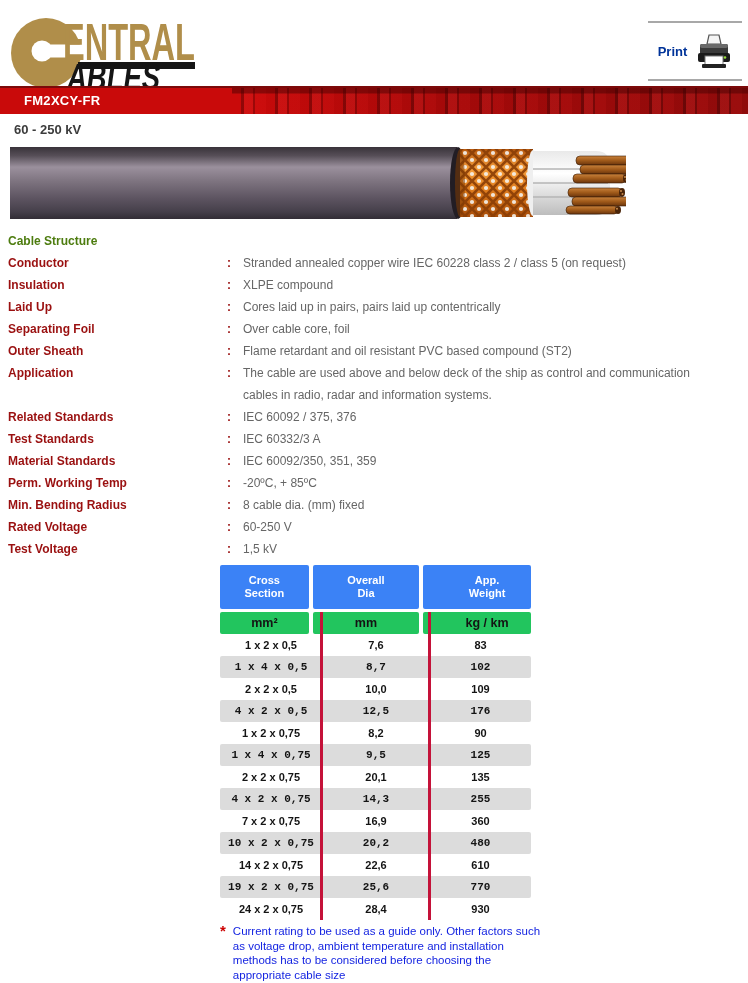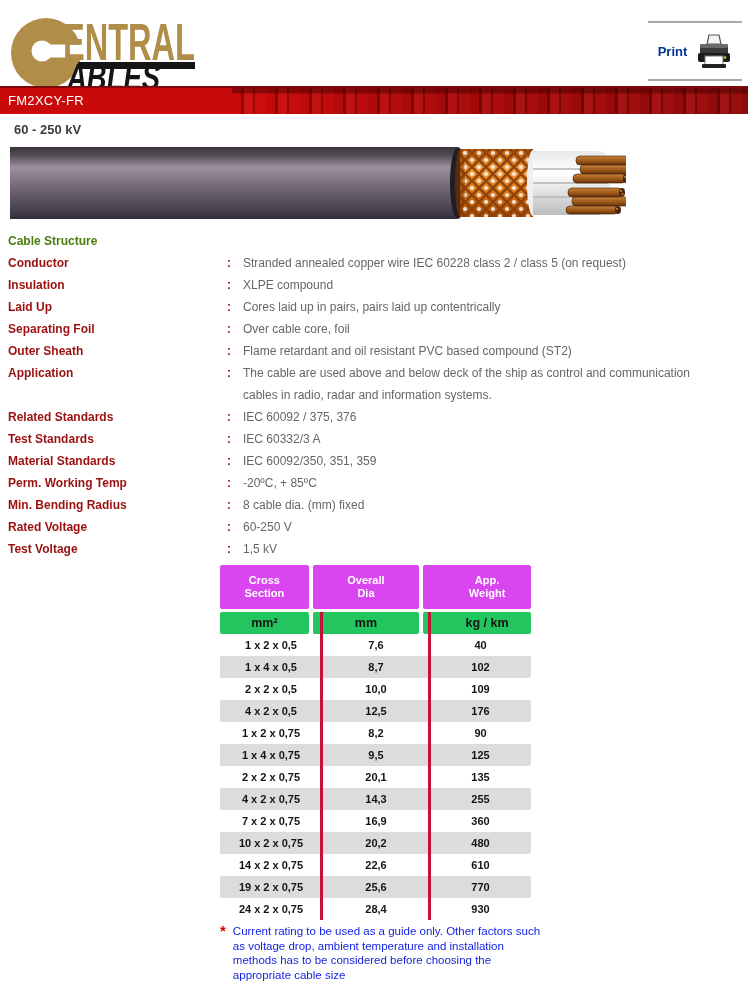--- a/index.html
+++ b/index.html
@@ -15,48 +15,48 @@
   .print-label{color:#003399;font-weight:bold;font-size:13px;}
 
   
   .banner{position:relative;height:28px;}
   .banner-top-line{height:2px;background:#7c0a0a;}
   .banner-bar{position:relative;height:26px;background:linear-gradient(90deg,#c90a0a 0%,#c90a0a 32%,#a30909 60%,#8f0b0b 100%);overflow:hidden;}
   .banner-bar::after{content:"";position:absolute;top:0;bottom:0;left:31%;right:0;
       background:
         linear-gradient(180deg,rgba(60,0,0,.45) 0 5px,rgba(0,0,0,0) 6px),
         repeating-linear-gradient(90deg,rgba(0,0,0,0) 0 9px,rgba(0,0,0,.28) 9px 12px,rgba(255,70,70,.14) 12px 21px,rgba(0,0,0,.22) 21px 23px,rgba(255,40,40,.10) 23px 34px);}
-  .product-code{position:relative;z-index:2;color:#fff;font-weight:normal;font-size:13px;line-height:26px;padding-left:8px;letter-spacing:.3px;}
+  .product-code{position:relative;z-index:2;color:#fff;font-weight:bold;font-size:13px;line-height:26px;padding-left:24px;letter-spacing:.3px;}
 
   .subtitle{margin:8px 0 0 14px;font-size:13px;font-weight:bold;color:#3c3c3c;}
 
   
   .cable-wrap{margin:9px 0 0 10px;width:616px;height:74px;}
 
   
   .specs{margin:10px 0 0 8px;}
   .spec-title{font-size:12px;font-weight:bold;color:#4d7c0f;line-height:22px;}
   .spec-row{display:grid;grid-template-columns:219px 16px auto;}
   .spec-label{font-size:12px;font-weight:bold;color:#9a1010;line-height:22px;}
   .spec-colon{font-size:12px;font-weight:bold;color:#9a1010;line-height:22px;}
   .spec-value{font-size:12px;color:#666;line-height:22px;max-width:472px;}
 
   
   .ctable{margin:5px 0 0 220px;width:311px;}
   .thead{display:flex;gap:4px;margin-bottom:3px;}
-  .th{height:44px;background:#d946ef;color:#fff;font-weight:bold;font-size:11px;line-height:13px;
+  .th{height:44px;background:#3b82f6;color:#fff;font-weight:bold;font-size:11px;line-height:13px;
       display:flex;flex-direction:column;justify-content:center;text-align:center;border-radius:2px;}
   .w1{width:100px;}.w2{width:120px;}.w3{width:99px;padding-left:20px;}
   .tbody-wrap{position:relative;width:311px;}
   .unit-row{display:flex;gap:4px;}
   .unit{height:22px;background:#22c55e;color:#141414;font-weight:bold;font-size:12.5px;
         display:flex;align-items:center;justify-content:center;border-radius:2px;}
   .trow{display:grid;grid-template-columns:102px 108px 101px;height:22px;align-items:center;
         text-align:center;font-size:11px;font-weight:bold;color:#141414;}
-  .trow.alt{background:#dcdcdc;border-radius:2px;}
+  .trow.alt{background:#dcdcdc;border-radius:2px;font-family:Liberation Mono, monospace;}
   .vline{position:absolute;top:0;bottom:0;width:3px;background:#c41239;z-index:3;}
   .vl1{left:100px;}.vl2{left:208px;}
 
   
   .footnote{margin:4px 0 0 220px;display:flex;gap:7px;align-items:flex-start;}
   .fn-star{color:#cc0000;font-weight:bold;font-size:15px;line-height:14px;}
   .fn-text{color:#0f1fe0;font-size:11.5px;line-height:14.5px;width:318px;}
 </style>
 </head>
 <body>
@@ -279,21 +279,21 @@
     <div class="tbody-wrap">
       <div class="unit-row">
         <div class="unit w1">mm²</div>
         <div class="unit w2">mm</div>
         <div class="unit w3">kg / km</div>
       </div>
       <div id="tbody">
   <div class="trow">
     <div class="tcell">1 x 2 x 0,5</div>
     <div class="tcell">7,6</div>
-    <div class="tcell">40</div>
+    <div class="tcell">83</div>
   </div>
 
   <div class="trow alt">
     <div class="tcell">1 x 4 x 0,5</div>
     <div class="tcell">8,7</div>
     <div class="tcell">102</div>
   </div>
 
   <div class="trow">
     <div class="tcell">2 x 2 x 0,5</div>

